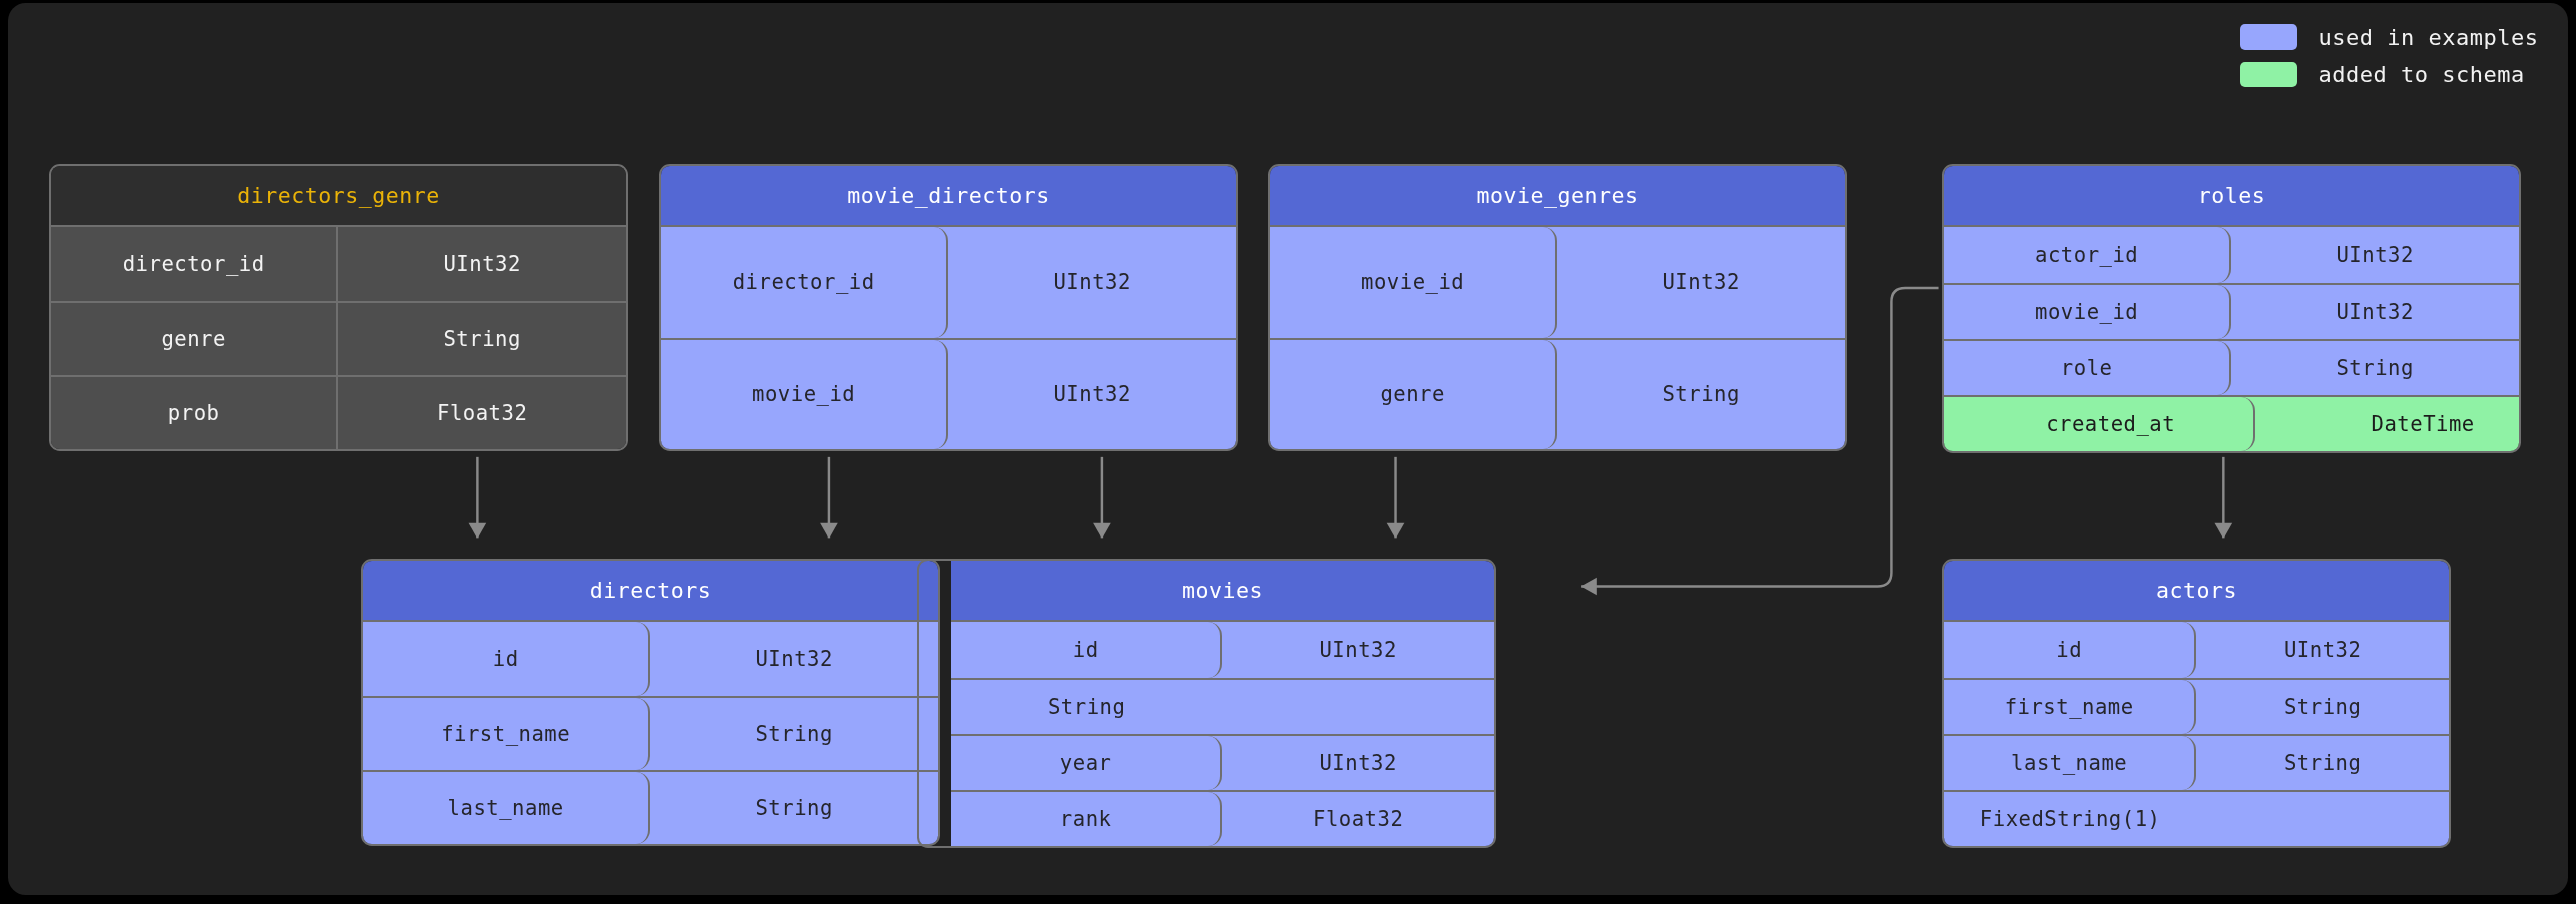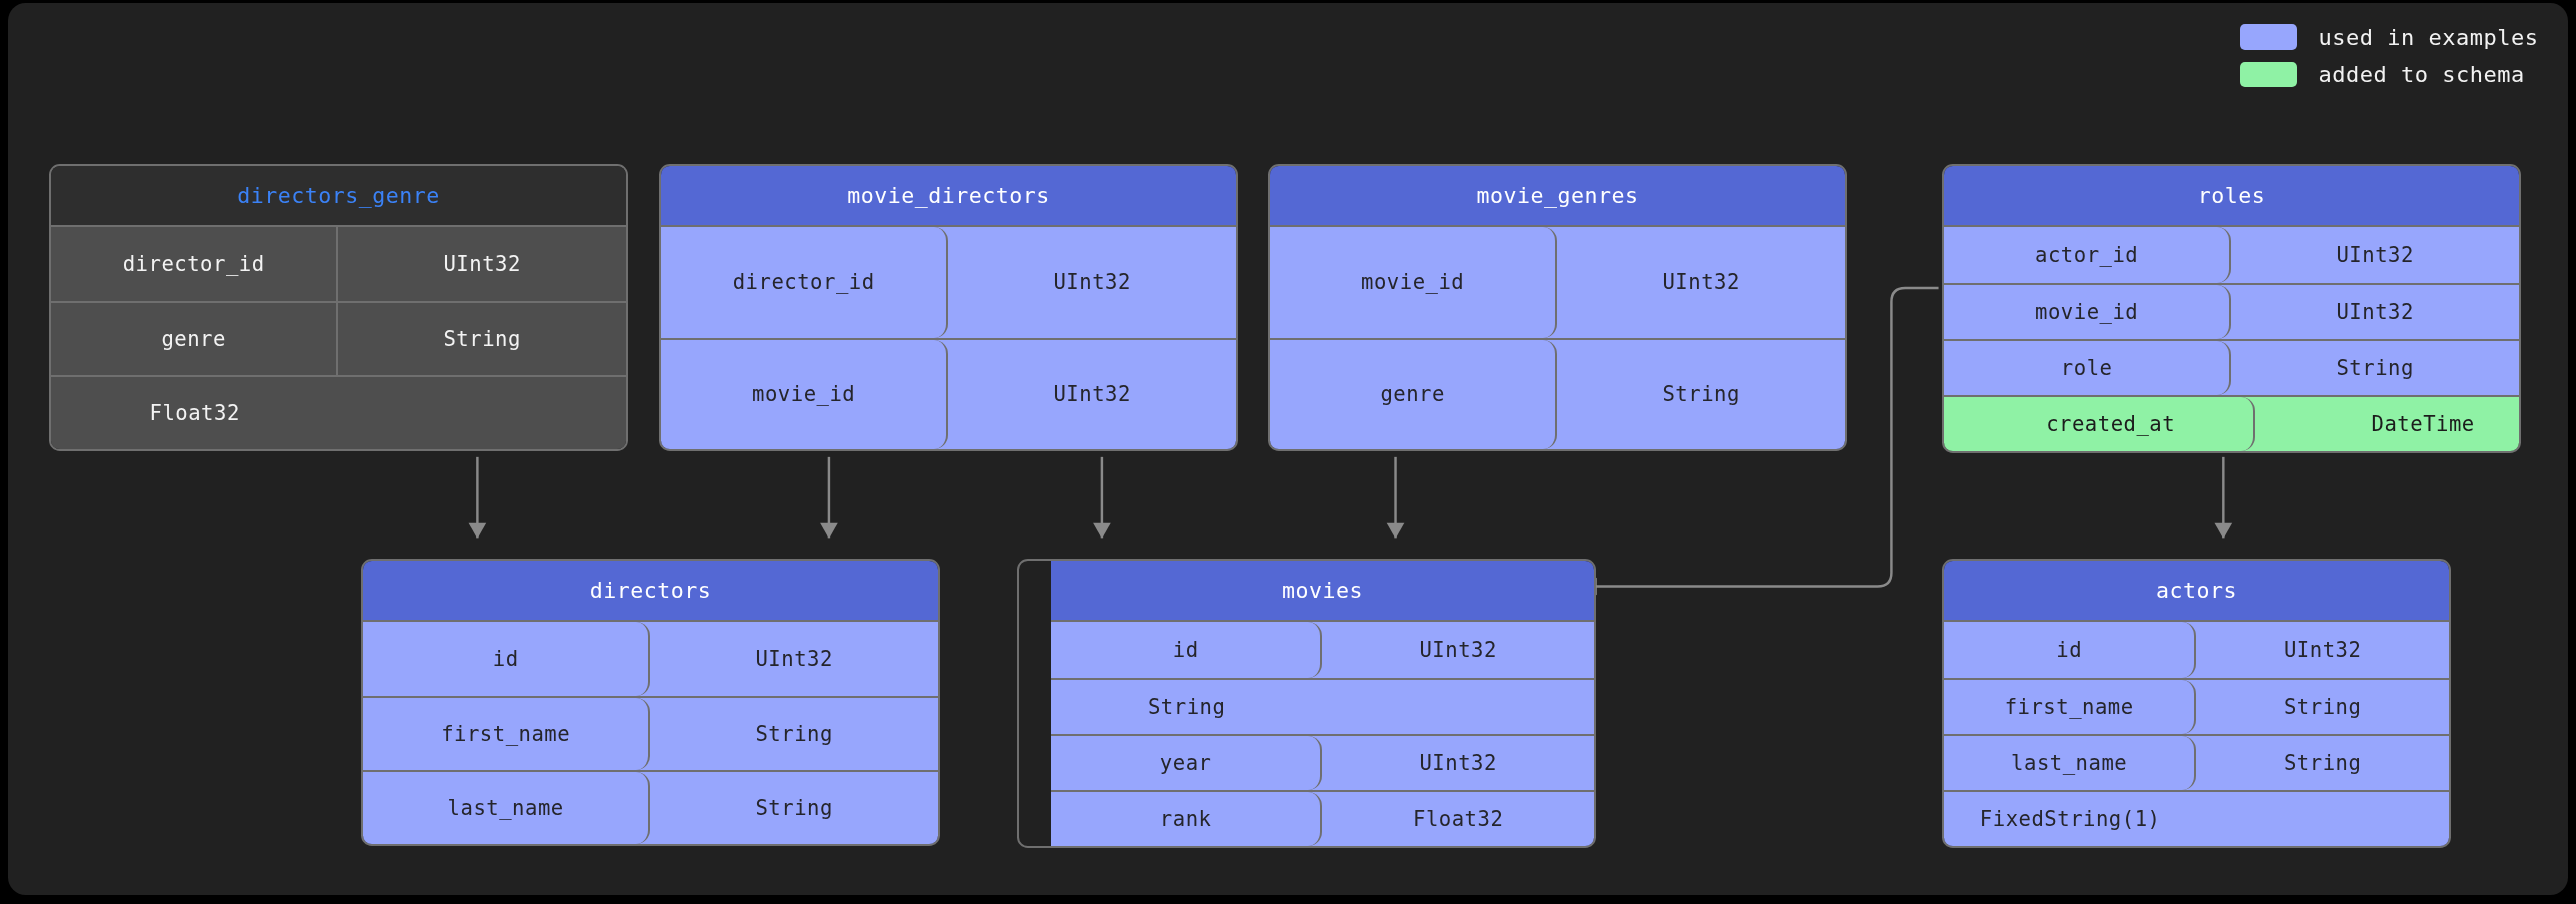--- a/index.html
+++ b/index.html
@@ -102,21 +102,21 @@
   .t-blue .cell-name { border-right: 2px solid #6f6f6f; border-radius: 14px; }
 
   
   .row-added { background: #8ff2a5 !important; }
   .row-added .cell { color: #1c1c1c; margin-left: 24px; }
 
   
   .t-gray { border: 2px solid #6f6f6f; }
   .t-gray .table-header {
     background: #2e2e2e;
-    color: #3b82f6;
+    color: #eab308;
     border-bottom: 2px solid #6f6f6f;
   }
   .t-gray .table-row { background: #4e4e4e; }
   .t-gray .table-row + .table-row { border-top: 2px solid #6f6f6f; }
   .t-gray .cell { color: #f3f3f3; }
   .t-gray .cell-name { border-right: 2px solid #6f6f6f; }
 </style>
 </head>
 <body>
 
@@ -161,20 +161,21 @@
         <div class="table-header" style="height: 61px;">directors_genre</div>
         <div class="table-row" style="height: 74px;">
           <div class="cell cell-name">director_id</div>
           <div class="cell cell-type">UInt32</div>
         </div>
         <div class="table-row" style="height: 74px;">
           <div class="cell cell-name">genre</div>
           <div class="cell cell-type">String</div>
         </div>
         <div class="table-row" style="height: 74px;">
+          <div class="cell cell-name">prob</div>
           <div class="cell cell-type">Float32</div>
         </div>
       </div>
       <div class="table t-blue" style="left: 651px; top: 161px; width: 579px;">
         <div class="table-header" style="height: 61px;">movie_directors</div>
         <div class="table-row" style="height: 111px;">
           <div class="cell cell-name">director_id</div>
           <div class="cell cell-type">UInt32</div>
         </div>
         <div class="table-row" style="height: 111px;">
@@ -220,21 +221,21 @@
         </div>
         <div class="table-row" style="height: 74px;">
           <div class="cell cell-name">first_name</div>
           <div class="cell cell-type">String</div>
         </div>
         <div class="table-row" style="height: 74px;">
           <div class="cell cell-name">last_name</div>
           <div class="cell cell-type">String</div>
         </div>
       </div>
-      <div class="table t-blue" style="left: 1009px; top: 556px; width: 579px; padding-left: 32px;">
+      <div class="table t-blue" style="left: 909px; top: 556px; width: 579px; padding-left: 32px;">
         <div class="table-header" style="height: 61px;">movies</div>
         <div class="table-row" style="height: 56px;">
           <div class="cell cell-name">id</div>
           <div class="cell cell-type">UInt32</div>
         </div>
         <div class="table-row" style="height: 56px;">
           <div class="cell cell-type">String</div>
         </div>
         <div class="table-row" style="height: 56px;">
           <div class="cell cell-name">year</div>

